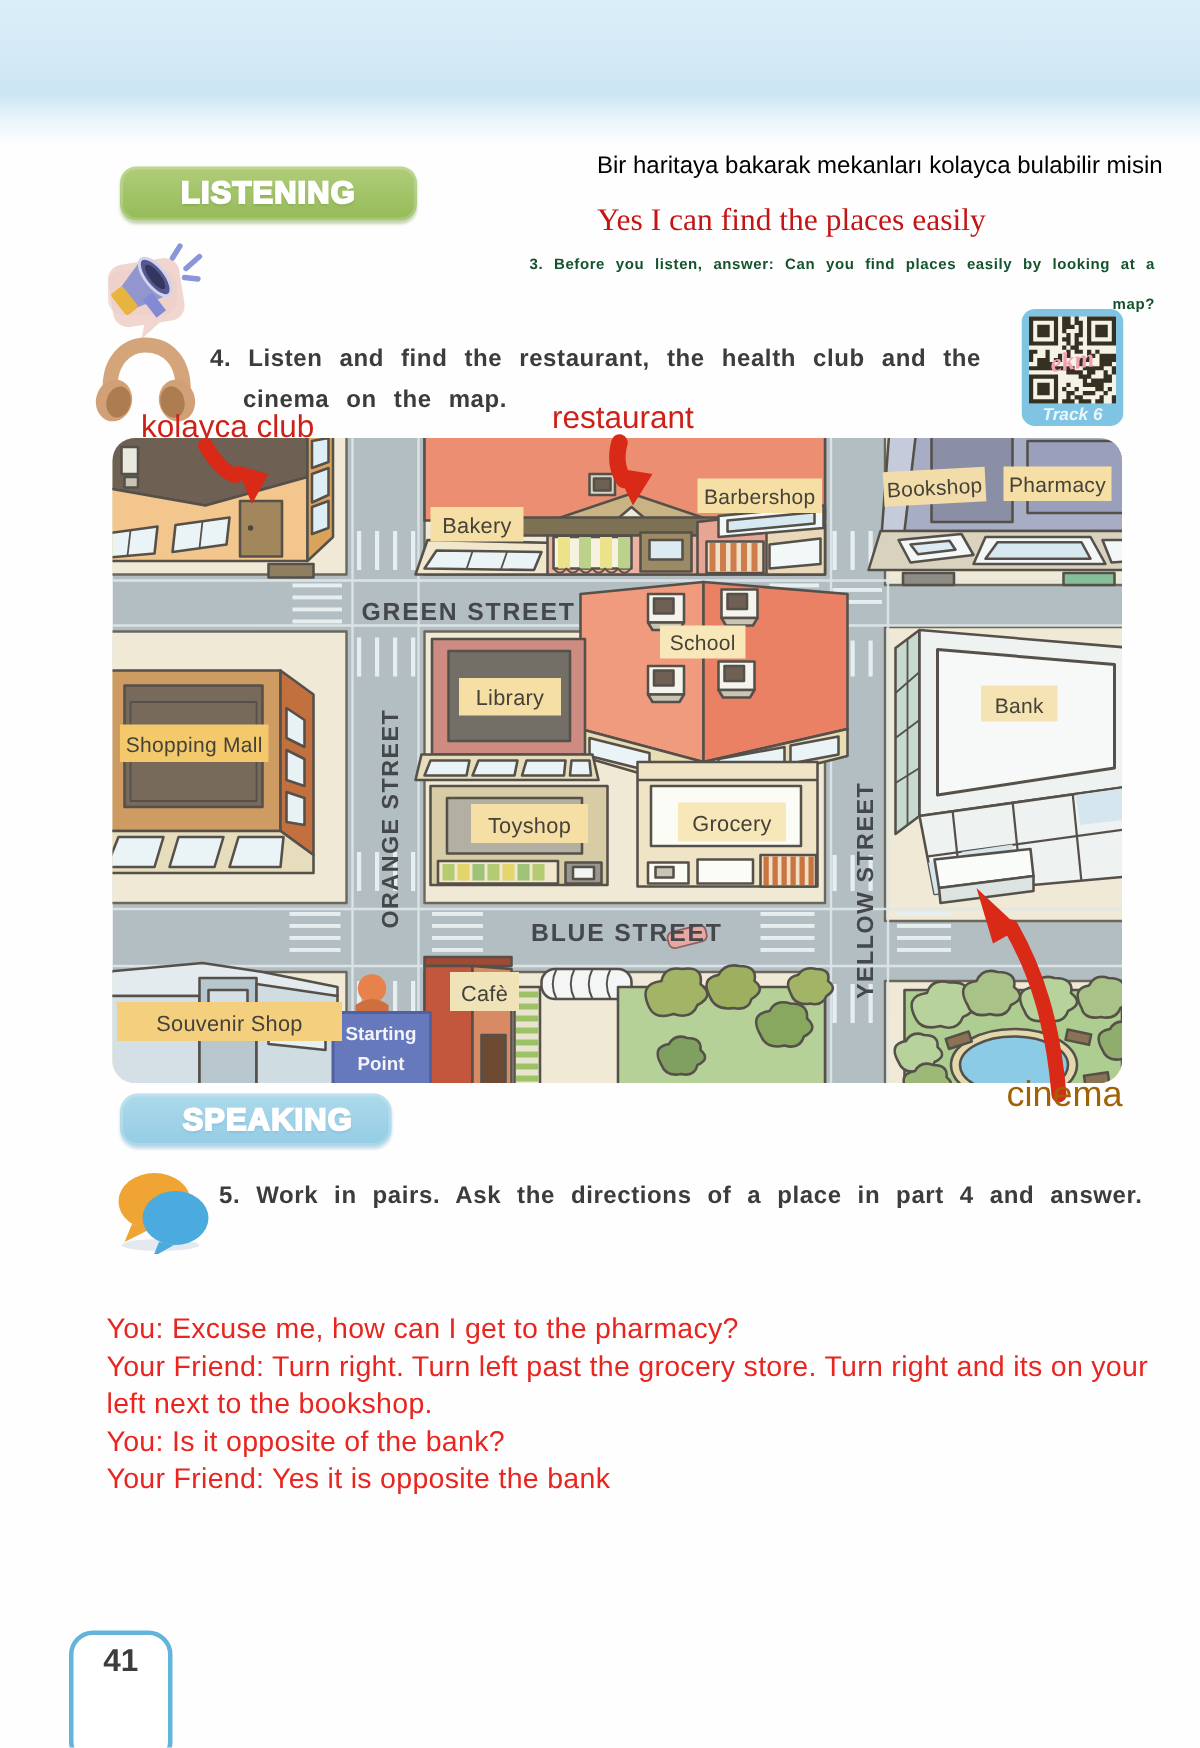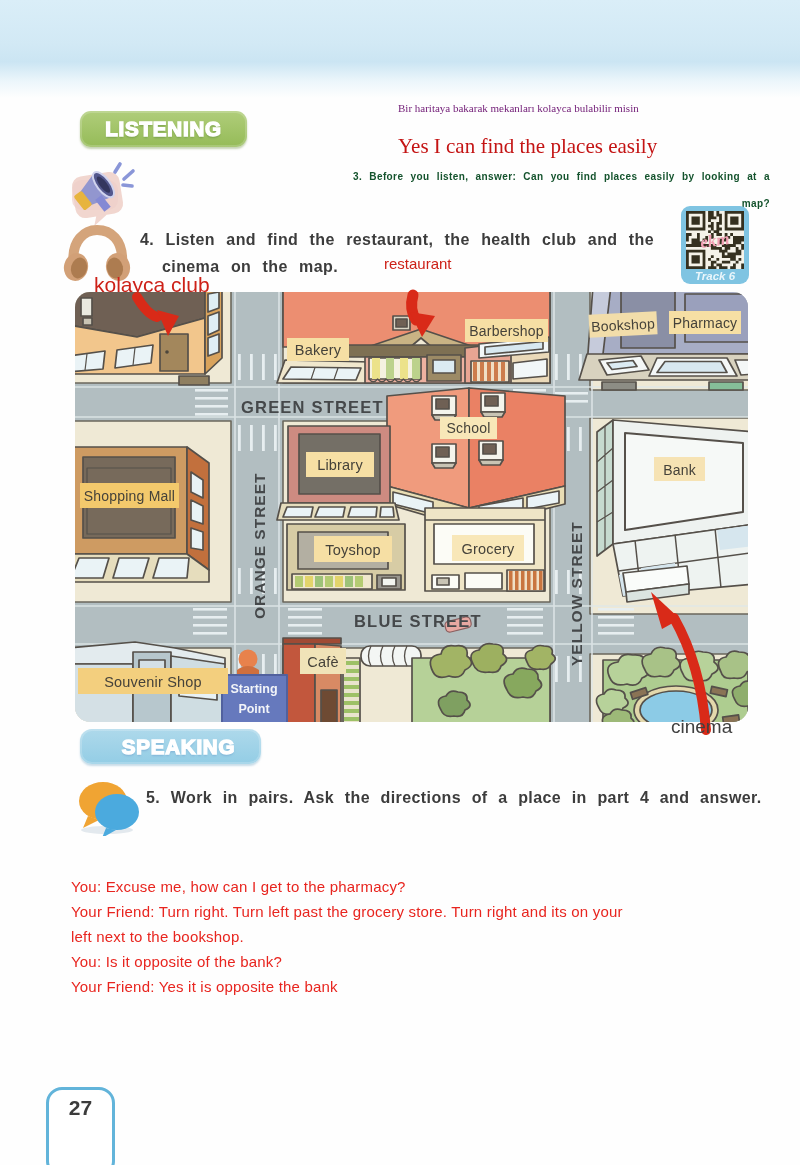--- a/index.html
+++ b/index.html
@@ -5,25 +5,25 @@
   html,body{margin:0;padding:0;}
   body{width:800px;height:1165px;position:relative;background:#fefefe;overflow:hidden;
        font-family:"Liberation Sans",sans-serif;}
   .abs{position:absolute;}
 </style>
 </head>
 <body>
 
 <div class="abs" style="left:0;top:0;width:800px;height:98px;background:linear-gradient(to bottom,#daeef8 0%,#d2e9f5 45%,#cbe5f3 63%,#ecf6fb 83%,#fefefe 100%);"></div>
 
-<div class="abs" style="left:80px;top:111px;width:167px;height:36px;background:linear-gradient(to bottom,#b0cd7a,#95bb58);border-radius:11px;box-shadow:0 2px 2px rgba(130,160,90,.45), inset 0 0 0 2px rgba(255,255,255,.18);display:flex;align-items:center;justify-content:center;">
+<div class="abs" style="left:80px;top:111px;width:198px;height:36px;background:linear-gradient(to bottom,#b0cd7a,#95bb58);border-radius:11px;box-shadow:0 2px 2px rgba(130,160,90,.45), inset 0 0 0 2px rgba(255,255,255,.18);display:flex;align-items:center;justify-content:center;">
   <span style="color:#ffffff;font-weight:bold;font-size:20.5px;letter-spacing:0.8px;-webkit-text-stroke:1.4px #ffffff;text-shadow:0 1.5px 2px rgba(110,150,70,.7);">LISTENING</span>
 </div>
 
-<div class="abs" style="left:398px;top:102px;width:390px;color:#701a75;font-family:Liberation Serif, serif;font-size:11px;">Bir haritaya bakarak mekanları kolayca bulabilir misin</div>
+<div class="abs" style="left:398px;top:102px;width:390px;color:#000000;font-family:Liberation Sans, sans-serif;font-size:16px;">Bir haritaya bakarak mekanları kolayca bulabilir misin</div>
 
 <div class="abs" style="left:398px;top:134px;width:390px;color:#c41414;font-family:'Liberation Serif',serif;font-size:21px;">Yes I can find the places easily</div>
 
 <svg class="abs" style="left:68px;top:158px;" width="76" height="68" viewBox="0 0 76 68">
   <g transform="rotate(-9 30 40)">
     <rect x="6" y="16" width="48" height="42" rx="10" fill="#f1d6cf"></rect>
     <path d="M26 56 L22 67 L36 58 Z" fill="#f1d6cf"></path>
   </g>
   <rect x="4" y="22" width="46" height="30" rx="10" fill="#eecfc9" opacity="0.7"></rect>
   <g transform="rotate(-38 26 34)">
@@ -55,21 +55,21 @@
 <svg class="abs" style="left:681px;top:206px;" width="68" height="78" viewBox="0 0 68 78">
   <rect x="0" y="0" width="68" height="78" rx="9" fill="#7fc4e2"></rect>
   <rect x="5" y="5" width="58" height="58" fill="#f5f2e8"></rect>
   <path d="M5.0 5.0h2.8v2.8h-2.8zM7.8 5.0h2.8v2.8h-2.8zM10.5 5.0h2.8v2.8h-2.8zM13.3 5.0h2.8v2.8h-2.8zM16.0 5.0h2.8v2.8h-2.8zM18.8 5.0h2.8v2.8h-2.8zM21.6 5.0h2.8v2.8h-2.8zM5.0 7.8h2.8v2.8h-2.8zM21.6 7.8h2.8v2.8h-2.8zM5.0 10.5h2.8v2.8h-2.8zM10.5 10.5h2.8v2.8h-2.8zM13.3 10.5h2.8v2.8h-2.8zM16.0 10.5h2.8v2.8h-2.8zM21.6 10.5h2.8v2.8h-2.8zM5.0 13.3h2.8v2.8h-2.8zM10.5 13.3h2.8v2.8h-2.8zM13.3 13.3h2.8v2.8h-2.8zM16.0 13.3h2.8v2.8h-2.8zM21.6 13.3h2.8v2.8h-2.8zM5.0 16.0h2.8v2.8h-2.8zM10.5 16.0h2.8v2.8h-2.8zM13.3 16.0h2.8v2.8h-2.8zM16.0 16.0h2.8v2.8h-2.8zM21.6 16.0h2.8v2.8h-2.8zM5.0 18.8h2.8v2.8h-2.8zM21.6 18.8h2.8v2.8h-2.8zM5.0 21.6h2.8v2.8h-2.8zM7.8 21.6h2.8v2.8h-2.8zM10.5 21.6h2.8v2.8h-2.8zM13.3 21.6h2.8v2.8h-2.8zM16.0 21.6h2.8v2.8h-2.8zM18.8 21.6h2.8v2.8h-2.8zM21.6 21.6h2.8v2.8h-2.8zM43.7 5.0h2.8v2.8h-2.8zM46.4 5.0h2.8v2.8h-2.8zM49.2 5.0h2.8v2.8h-2.8zM52.0 5.0h2.8v2.8h-2.8zM54.7 5.0h2.8v2.8h-2.8zM57.5 5.0h2.8v2.8h-2.8zM60.2 5.0h2.8v2.8h-2.8zM43.7 7.8h2.8v2.8h-2.8zM60.2 7.8h2.8v2.8h-2.8zM43.7 10.5h2.8v2.8h-2.8zM49.2 10.5h2.8v2.8h-2.8zM52.0 10.5h2.8v2.8h-2.8zM54.7 10.5h2.8v2.8h-2.8zM60.2 10.5h2.8v2.8h-2.8zM43.7 13.3h2.8v2.8h-2.8zM49.2 13.3h2.8v2.8h-2.8zM52.0 13.3h2.8v2.8h-2.8zM54.7 13.3h2.8v2.8h-2.8zM60.2 13.3h2.8v2.8h-2.8zM43.7 16.0h2.8v2.8h-2.8zM49.2 16.0h2.8v2.8h-2.8zM52.0 16.0h2.8v2.8h-2.8zM54.7 16.0h2.8v2.8h-2.8zM60.2 16.0h2.8v2.8h-2.8zM43.7 18.8h2.8v2.8h-2.8zM60.2 18.8h2.8v2.8h-2.8zM43.7 21.6h2.8v2.8h-2.8zM46.4 21.6h2.8v2.8h-2.8zM49.2 21.6h2.8v2.8h-2.8zM52.0 21.6h2.8v2.8h-2.8zM54.7 21.6h2.8v2.8h-2.8zM57.5 21.6h2.8v2.8h-2.8zM60.2 21.6h2.8v2.8h-2.8zM5.0 43.7h2.8v2.8h-2.8zM7.8 43.7h2.8v2.8h-2.8zM10.5 43.7h2.8v2.8h-2.8zM13.3 43.7h2.8v2.8h-2.8zM16.0 43.7h2.8v2.8h-2.8zM18.8 43.7h2.8v2.8h-2.8zM21.6 43.7h2.8v2.8h-2.8zM5.0 46.4h2.8v2.8h-2.8zM21.6 46.4h2.8v2.8h-2.8zM5.0 49.2h2.8v2.8h-2.8zM10.5 49.2h2.8v2.8h-2.8zM13.3 49.2h2.8v2.8h-2.8zM16.0 49.2h2.8v2.8h-2.8zM21.6 49.2h2.8v2.8h-2.8zM5.0 52.0h2.8v2.8h-2.8zM10.5 52.0h2.8v2.8h-2.8zM13.3 52.0h2.8v2.8h-2.8zM16.0 52.0h2.8v2.8h-2.8zM21.6 52.0h2.8v2.8h-2.8zM5.0 54.7h2.8v2.8h-2.8zM10.5 54.7h2.8v2.8h-2.8zM13.3 54.7h2.8v2.8h-2.8zM16.0 54.7h2.8v2.8h-2.8zM21.6 54.7h2.8v2.8h-2.8zM5.0 57.5h2.8v2.8h-2.8zM21.6 57.5h2.8v2.8h-2.8zM5.0 60.2h2.8v2.8h-2.8zM7.8 60.2h2.8v2.8h-2.8zM10.5 60.2h2.8v2.8h-2.8zM13.3 60.2h2.8v2.8h-2.8zM16.0 60.2h2.8v2.8h-2.8zM18.8 60.2h2.8v2.8h-2.8zM21.6 60.2h2.8v2.8h-2.8zM27.1 5.0h2.8v2.8h-2.8zM29.9 5.0h2.8v2.8h-2.8zM35.4 5.0h2.8v2.8h-2.8zM27.1 7.8h2.8v2.8h-2.8zM29.9 7.8h2.8v2.8h-2.8zM35.4 7.8h2.8v2.8h-2.8zM38.1 7.8h2.8v2.8h-2.8zM27.1 10.5h2.8v2.8h-2.8zM29.9 10.5h2.8v2.8h-2.8zM32.6 10.5h2.8v2.8h-2.8zM38.1 10.5h2.8v2.8h-2.8zM27.1 13.3h2.8v2.8h-2.8zM38.1 13.3h2.8v2.8h-2.8zM29.9 16.0h2.8v2.8h-2.8zM35.4 16.0h2.8v2.8h-2.8zM38.1 16.0h2.8v2.8h-2.8zM27.1 18.8h2.8v2.8h-2.8zM29.9 18.8h2.8v2.8h-2.8zM35.4 18.8h2.8v2.8h-2.8zM29.9 21.6h2.8v2.8h-2.8zM35.4 21.6h2.8v2.8h-2.8zM38.1 21.6h2.8v2.8h-2.8zM27.1 24.3h2.8v2.8h-2.8zM32.6 24.3h2.8v2.8h-2.8zM35.4 24.3h2.8v2.8h-2.8zM5.0 27.1h2.8v2.8h-2.8zM7.8 27.1h2.8v2.8h-2.8zM16.0 27.1h2.8v2.8h-2.8zM29.9 27.1h2.8v2.8h-2.8zM35.4 27.1h2.8v2.8h-2.8zM38.1 27.1h2.8v2.8h-2.8zM43.7 27.1h2.8v2.8h-2.8zM49.2 27.1h2.8v2.8h-2.8zM5.0 29.9h2.8v2.8h-2.8zM16.0 29.9h2.8v2.8h-2.8zM24.3 29.9h2.8v2.8h-2.8zM29.9 29.9h2.8v2.8h-2.8zM43.7 29.9h2.8v2.8h-2.8zM46.4 29.9h2.8v2.8h-2.8zM52.0 29.9h2.8v2.8h-2.8zM54.7 29.9h2.8v2.8h-2.8zM57.5 29.9h2.8v2.8h-2.8zM60.2 29.9h2.8v2.8h-2.8zM5.0 32.6h2.8v2.8h-2.8zM10.5 32.6h2.8v2.8h-2.8zM13.3 32.6h2.8v2.8h-2.8zM16.0 32.6h2.8v2.8h-2.8zM21.6 32.6h2.8v2.8h-2.8zM24.3 32.6h2.8v2.8h-2.8zM38.1 32.6h2.8v2.8h-2.8zM40.9 32.6h2.8v2.8h-2.8zM43.7 32.6h2.8v2.8h-2.8zM52.0 32.6h2.8v2.8h-2.8zM54.7 32.6h2.8v2.8h-2.8zM57.5 32.6h2.8v2.8h-2.8zM60.2 32.6h2.8v2.8h-2.8zM10.5 35.4h2.8v2.8h-2.8zM13.3 35.4h2.8v2.8h-2.8zM16.0 35.4h2.8v2.8h-2.8zM18.8 35.4h2.8v2.8h-2.8zM38.1 35.4h2.8v2.8h-2.8zM52.0 35.4h2.8v2.8h-2.8zM54.7 35.4h2.8v2.8h-2.8zM57.5 35.4h2.8v2.8h-2.8zM5.0 38.1h2.8v2.8h-2.8zM7.8 38.1h2.8v2.8h-2.8zM10.5 38.1h2.8v2.8h-2.8zM13.3 38.1h2.8v2.8h-2.8zM16.0 38.1h2.8v2.8h-2.8zM18.8 38.1h2.8v2.8h-2.8zM21.6 38.1h2.8v2.8h-2.8zM24.3 38.1h2.8v2.8h-2.8zM27.1 38.1h2.8v2.8h-2.8zM29.9 38.1h2.8v2.8h-2.8zM32.6 38.1h2.8v2.8h-2.8zM40.9 38.1h2.8v2.8h-2.8zM43.7 38.1h2.8v2.8h-2.8zM46.4 38.1h2.8v2.8h-2.8zM49.2 38.1h2.8v2.8h-2.8zM52.0 38.1h2.8v2.8h-2.8zM60.2 38.1h2.8v2.8h-2.8zM29.9 40.9h2.8v2.8h-2.8zM32.6 40.9h2.8v2.8h-2.8zM35.4 40.9h2.8v2.8h-2.8zM38.1 40.9h2.8v2.8h-2.8zM43.7 40.9h2.8v2.8h-2.8zM46.4 40.9h2.8v2.8h-2.8zM54.7 40.9h2.8v2.8h-2.8zM60.2 40.9h2.8v2.8h-2.8zM38.1 43.7h2.8v2.8h-2.8zM40.9 43.7h2.8v2.8h-2.8zM43.7 43.7h2.8v2.8h-2.8zM54.7 43.7h2.8v2.8h-2.8zM57.5 43.7h2.8v2.8h-2.8zM40.9 46.4h2.8v2.8h-2.8zM46.4 46.4h2.8v2.8h-2.8zM49.2 46.4h2.8v2.8h-2.8zM52.0 46.4h2.8v2.8h-2.8zM54.7 46.4h2.8v2.8h-2.8zM57.5 46.4h2.8v2.8h-2.8zM29.9 49.2h2.8v2.8h-2.8zM40.9 49.2h2.8v2.8h-2.8zM43.7 49.2h2.8v2.8h-2.8zM46.4 49.2h2.8v2.8h-2.8zM49.2 49.2h2.8v2.8h-2.8zM52.0 49.2h2.8v2.8h-2.8zM27.1 52.0h2.8v2.8h-2.8zM35.4 52.0h2.8v2.8h-2.8zM49.2 52.0h2.8v2.8h-2.8zM52.0 52.0h2.8v2.8h-2.8zM57.5 52.0h2.8v2.8h-2.8zM29.9 54.7h2.8v2.8h-2.8zM32.6 54.7h2.8v2.8h-2.8zM40.9 54.7h2.8v2.8h-2.8zM43.7 54.7h2.8v2.8h-2.8zM46.4 54.7h2.8v2.8h-2.8zM54.7 54.7h2.8v2.8h-2.8zM29.9 57.5h2.8v2.8h-2.8zM35.4 57.5h2.8v2.8h-2.8zM38.1 57.5h2.8v2.8h-2.8zM52.0 57.5h2.8v2.8h-2.8zM60.2 57.5h2.8v2.8h-2.8zM27.1 60.2h2.8v2.8h-2.8zM29.9 60.2h2.8v2.8h-2.8zM32.6 60.2h2.8v2.8h-2.8zM38.1 60.2h2.8v2.8h-2.8zM40.9 60.2h2.8v2.8h-2.8zM43.7 60.2h2.8v2.8h-2.8zM49.2 60.2h2.8v2.8h-2.8zM52.0 60.2h2.8v2.8h-2.8zM60.2 60.2h2.8v2.8h-2.8z" fill="#35301f"></path>
   <text x="34" y="40" text-anchor="middle" font-size="17" font-weight="bold" font-style="italic" fill="#f2a0b4" font-family="'Liberation Serif',serif" transform="rotate(-8 34 36)">ekm</text>
   <text x="34" y="74" text-anchor="middle" font-size="11.5" font-weight="bold" fill="#eaf6fb" font-style="italic">Track 6</text>
 </svg>
 
 <div class="abs" style="left:94px;top:273px;color:#cd2118;font-size:21px;">kolayca club</div>
 
-<div class="abs" style="left:368px;top:255px;color:#cd2118;font-size:15px;margin-left:16px;">restaurant</div>
+<div class="abs" style="left:368px;top:267px;color:#cd2118;font-size:21px;">restaurant</div>
 
 <svg class="abs" style="left:75px;top:292px;" width="673" height="430" viewBox="0 0 673 430">
 <defs>
       <clipPath id="mapclip">
         <rect x="0" y="0" width="673" height="430" rx="15"></rect>
       </clipPath>
       <clipPath id="btiles">
         <path d="M538 252 L680 232 L680 292 L548 304 Z"></path>
       </clipPath>
     </defs>
@@ -506,39 +506,39 @@
 <path d="M62 27 C69 39 75 45 82 47" fill="none" stroke="#d92a18" stroke-width="10" stroke-linecap="round"></path>
 <path d="M93 66 L104 46 L82 40 Z" fill="#d92a18"></path>
 
 <path d="M338 25 C335 36 337 44 341 50" fill="none" stroke="#d92a18" stroke-width="11" stroke-linecap="round"></path>
 <path d="M347 67 L360 46 L335 42 Z" fill="#d92a18"></path>
 
 <path d="M631 460 C627 412 616 378 599 348" fill="none" stroke="#d92a18" stroke-width="10" stroke-linecap="round"></path>
 <path d="M576 322 L605 349 L587 359 Z" fill="#d92a18"></path>
 </svg>
 
-<div class="abs" style="left:671px;top:716px;color:#404040;font-size:19px;">cinema</div>
+<div class="abs" style="left:671px;top:716px;color:#a16207;font-size:24px;">cinema</div>
 
 <div class="abs" style="left:80px;top:729px;width:165px;height:35px;background:linear-gradient(to bottom,#aed9eb,#93cde5);border-radius:12px;box-shadow:0 2px 2px rgba(120,170,200,.4), inset 0 0 0 2px rgba(255,255,255,.2);display:flex;align-items:center;justify-content:center;padding-left:16px;">
   <span style="color:#ffffff;font-weight:bold;font-size:20.5px;letter-spacing:0.8px;-webkit-text-stroke:1.4px #ffffff;text-shadow:0 1.5px 2px rgba(120,170,210,.7);">SPEAKING</span>
 </div>
 
 <svg class="abs" style="left:74px;top:778px;" width="66" height="58" viewBox="0 0 66 58">
   <ellipse cx="33" cy="52" rx="26" ry="4" fill="#e3e9ee"></ellipse>
   <ellipse cx="29" cy="23" rx="24" ry="19" fill="#f0a433"></ellipse>
   <path d="M14 38 L9 50 L25 42 Z" fill="#f0a433"></path>
   <ellipse cx="43" cy="34" rx="22" ry="18" fill="#4baade"></ellipse>
   <path d="M32 50 L28 60 L42 52 Z" fill="#4baade"></path>
 </svg>
 
 <div class="abs" style="left:146px;top:789px;width:640px;color:#3c3c3c;font-weight:bold;font-size:16px;letter-spacing:0.4px;word-spacing:5.8px;">5. Work in pairs. Ask the directions of a place in part 4 and answer.</div>
 
-<div class="abs" style="left:71px;top:874px;width:710px;color:#e8251f;font-size:15px;line-height:25px;letter-spacing:0.2px;">
+<div class="abs" style="left:71px;top:874px;width:710px;color:#e8251f;font-size:19px;line-height:25px;letter-spacing:0.2px;">
 You: Excuse me, how can I get to the pharmacy?<br>
 Your Friend: Turn right. Turn left past the grocery store. Turn right and its on your<br>
 left next to the bookshop.<br>
 You: Is it opposite of the bank?<br>
 Your Friend: Yes it is opposite the bank
 </div>
 
 <div class="abs" style="left:46px;top:1087px;width:69px;height:90px;border:3px solid #62b4da;border-radius:16px;background:#ffffff;box-sizing:border-box;text-align:center;">
-  <span style="color:#3c3c3c;font-weight:bold;font-size:21px;line-height:36px;">27</span>
+  <span style="color:#3c3c3c;font-weight:bold;font-size:21px;line-height:36px;">41</span>
 </div>
 
 </body></html>

